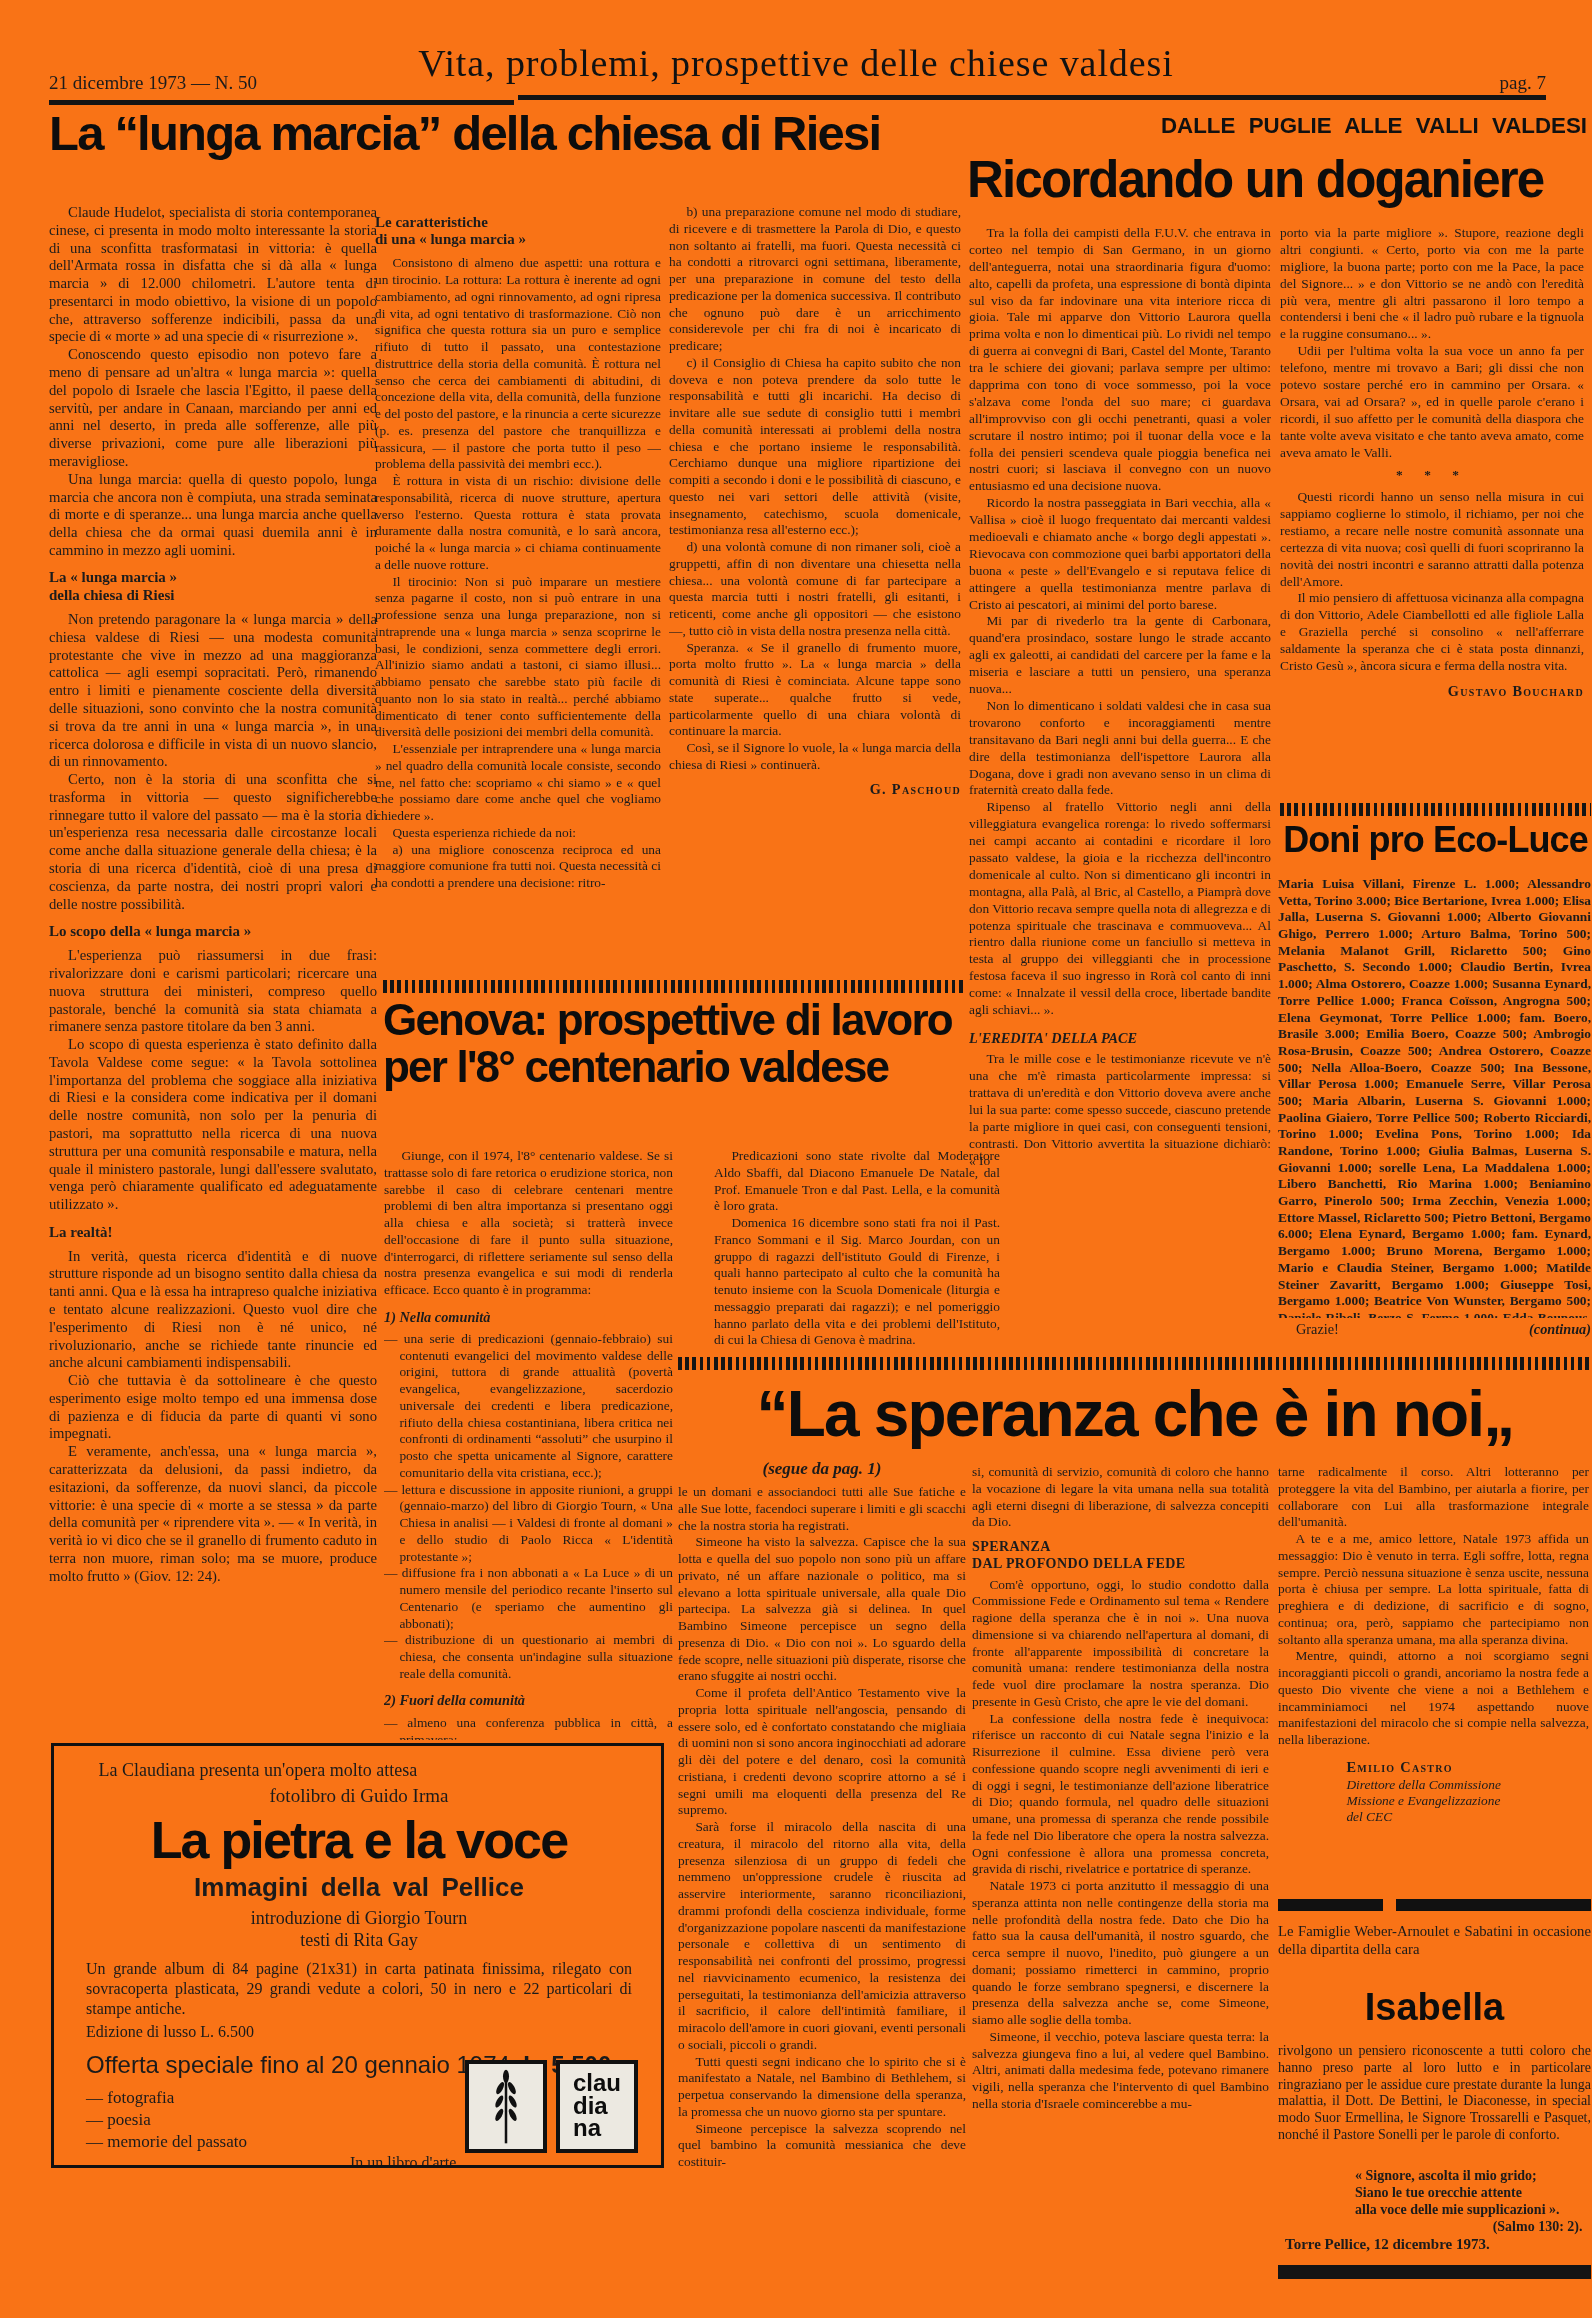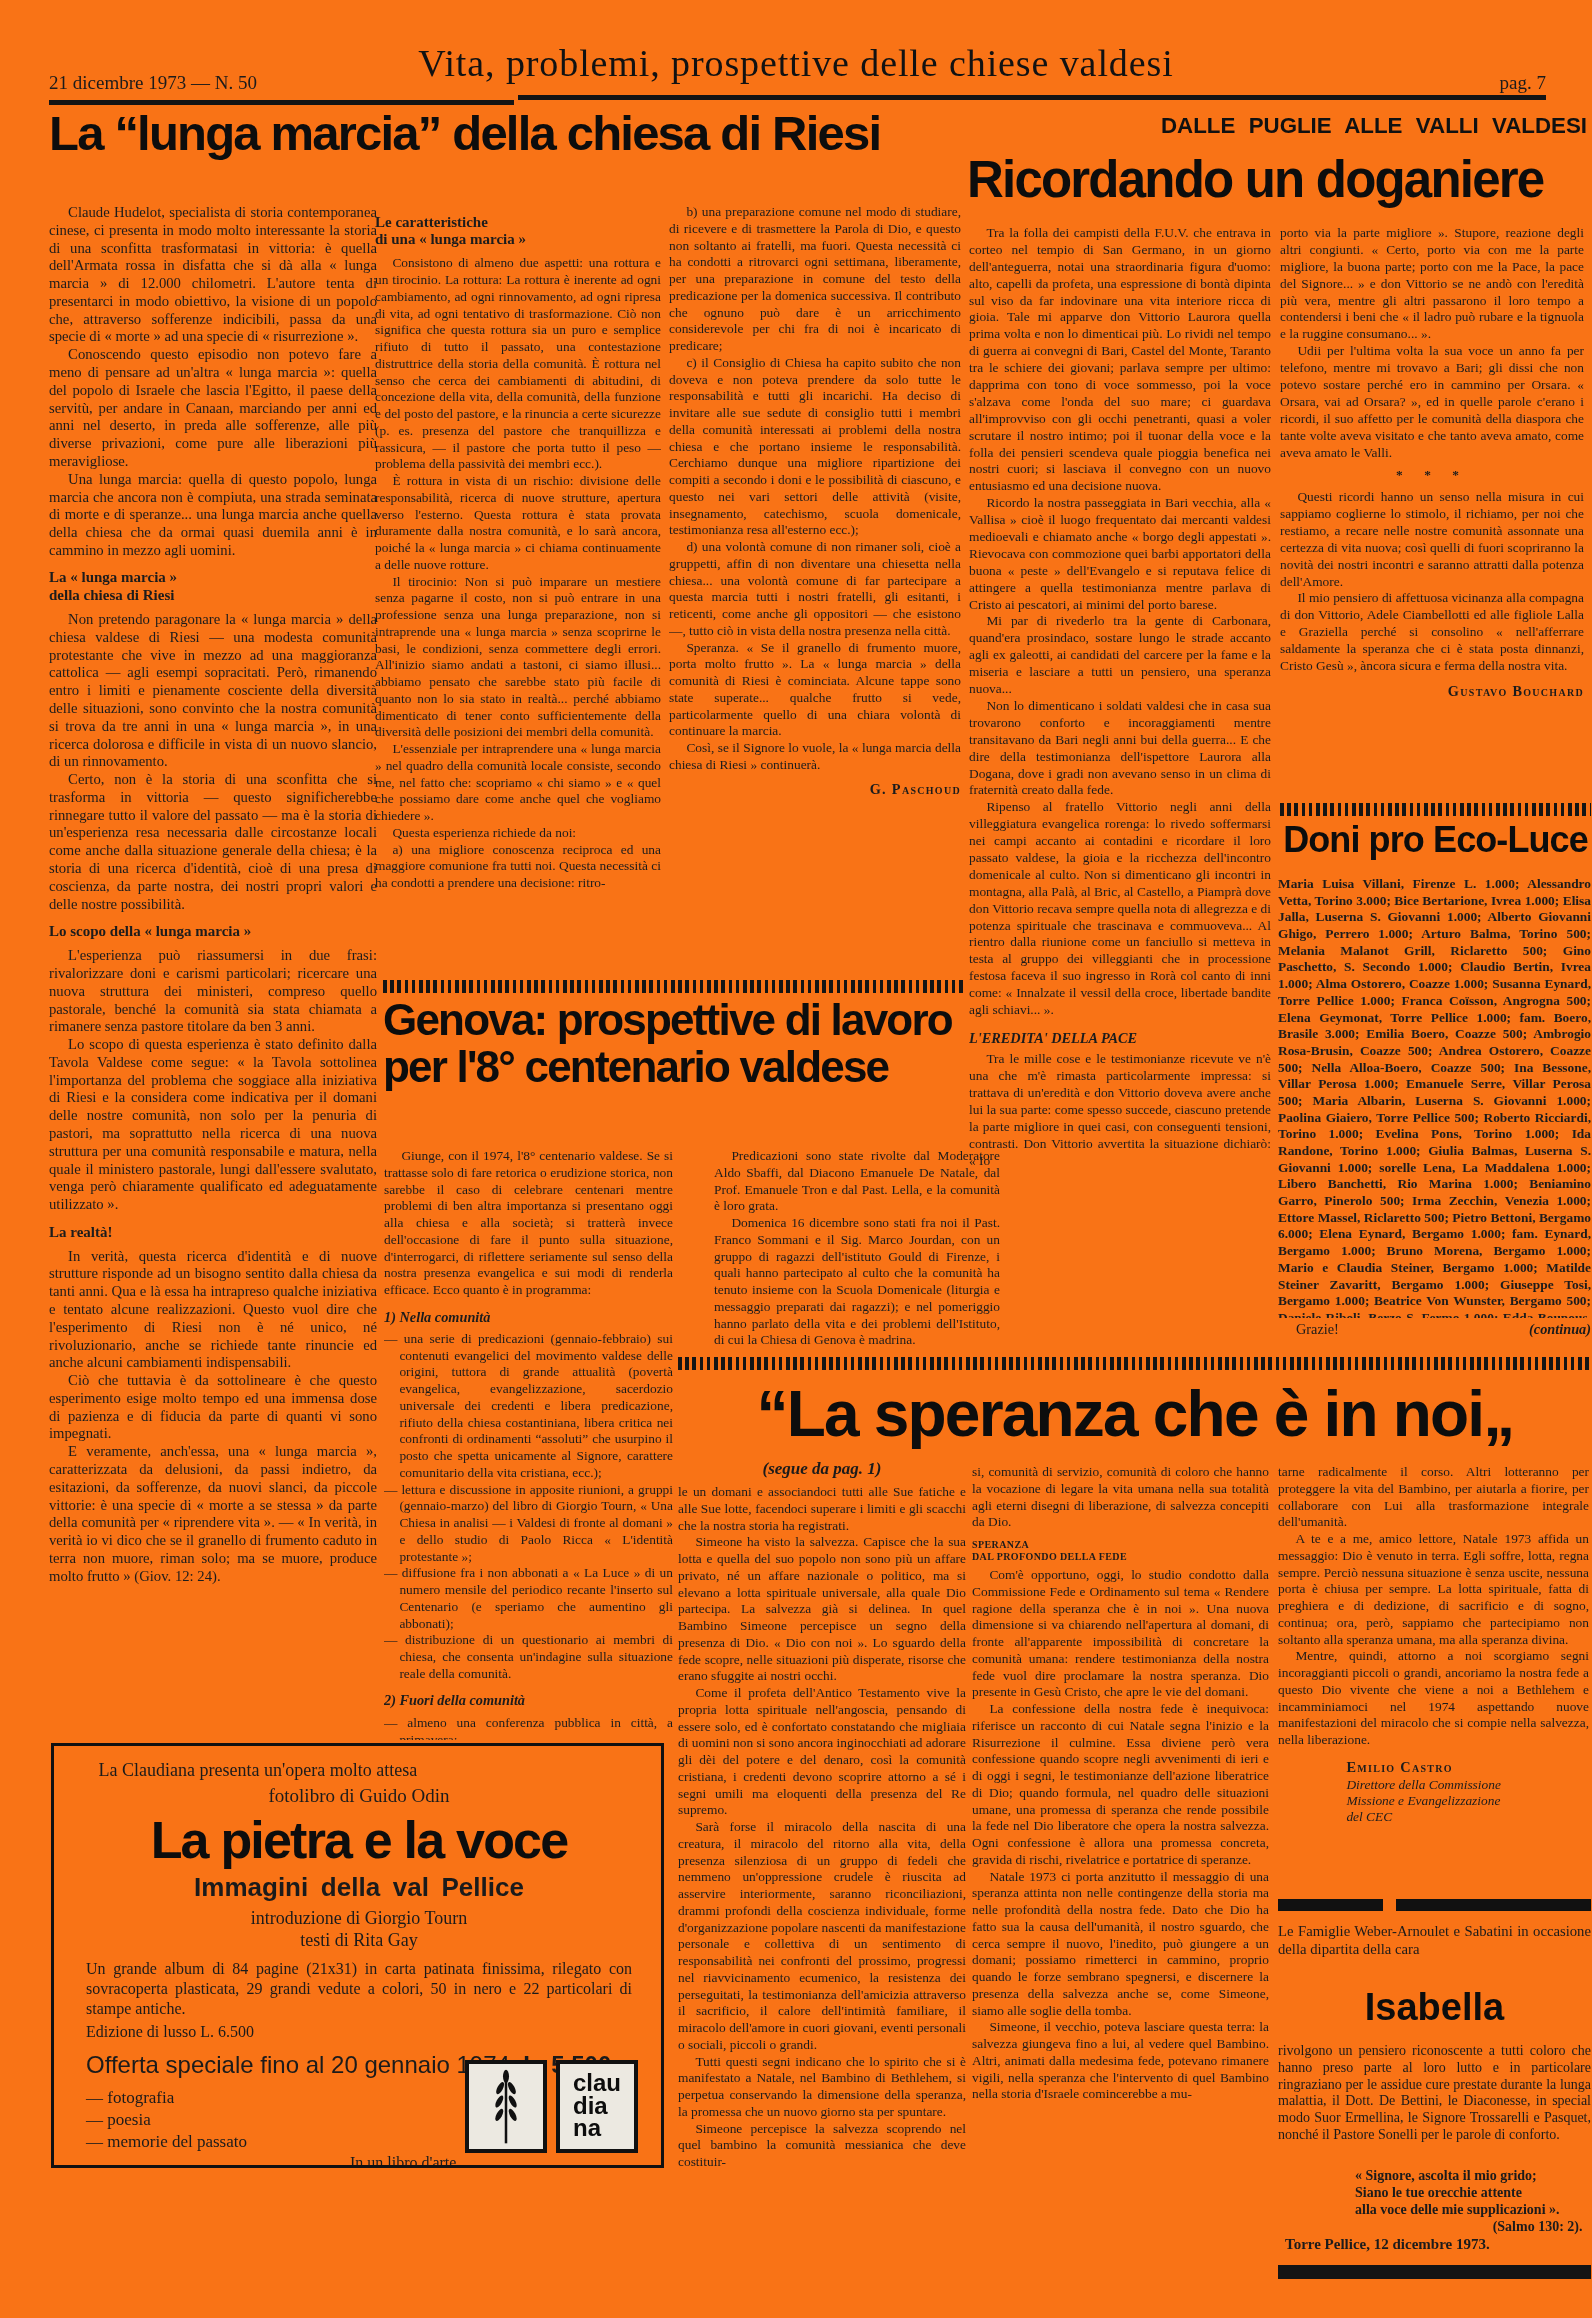--- a/index.html
+++ b/index.html
@@ -15,21 +15,21 @@
   .bighead{font-family:"Liberation Sans","DejaVu Sans",sans-serif;font-weight:bold;color:#0d0d0d;
            letter-spacing:-1.8px;white-space:pre-line;}
   .kicker{font-family:"Liberation Sans","DejaVu Sans",sans-serif;font-weight:bold;font-size:22.3px;
           word-spacing:7.2px;color:#111;}
   
   .col{position:absolute;overflow:hidden;font-size:13.4px;line-height:1.25;text-align:justify;color:#1c1c1c;}
   .col > div{margin:0;}
   .col .p{text-indent:1.3em;}
   .col .cont{text-indent:0;}
   .col .h{font-weight:bold;white-space:pre-line;text-indent:0;text-align:left;font-size:15px;line-height:1.18;margin:9.8px 0 6.3px;}
-  .col .h2{font-weight:bold;white-space:pre-line;text-indent:0;text-align:left;font-size:10px;letter-spacing:0.4px;margin:8px 0 4.5px;line-height:1.18;}
+  .col .h2{font-weight:bold;white-space:pre-line;text-indent:0;text-align:left;font-size:14px;letter-spacing:0.4px;margin:8px 0 4.5px;line-height:1.18;}
   .col .hi{font-style:italic;font-weight:bold;text-indent:0;text-align:left;font-size:14.3px;margin:9.8px 0 4.5px;}
   .col .item{text-indent:-1.15em;padding-left:1.15em;}
   .col .sig{text-align:right;font-variant:small-caps;letter-spacing:1.3px;font-weight:bold;text-indent:0;margin-top:7.2px;font-size:14.3px;}
   .col .stars{text-align:center;letter-spacing:9px;text-indent:0;margin:5.4px 0;font-weight:bold;}
   .col .sigc{margin:10.7px 0 0 22%;font-variant:small-caps;letter-spacing:1.3px;font-weight:bold;text-indent:0;text-align:left;font-size:14.3px;}
   .col .role{margin-left:22%;font-style:italic;text-indent:0;text-align:left;line-height:1.18;}
   
   .stripes{height:13.4px;background-image:repeating-linear-gradient(90deg,#151515 0 3.6px,rgba(0,0,0,0) 3.6px 7.2px);}
   
   .doni-title{font-family:"Liberation Sans","DejaVu Sans",sans-serif;font-weight:bold;font-size:36px;text-align:center;letter-spacing:-0.9px;color:#0d0d0d;}
@@ -195,21 +195,21 @@
     <div>« Signore, ascolta il mio grido;</div>
     <div>Siano le tue orecchie attente</div>
     <div>alla voce delle mie supplicazioni ».</div>
     <div class="obit-ref">(Salmo 130: 2).</div>
   </div>
   <div class="abs" style="top:2236px;left:1285px;width:306px;font-size:15px;font-weight:bold;">Torre Pellice, 12 dicembre 1973.</div>
   <div class="abs rule" style="top:2265px;left:1278px;width:313px;height:14.3px;"></div>
 
   <div class="abs adbox" style="top:1743px;left:51px;width:613px;height:425px;">
     <div class="ad-line1">La Claudiana presenta un'opera molto attesa</div>
-    <div class="ad-line2">fotolibro di Guido Odin</div>
+    <div class="ad-line2">fotolibro di Guido Irma</div>
     <div class="ad-title">La pietra e la voce</div>
     <div class="ad-sub">Immagini della val Pellice</div>
     <div class="ad-credit">introduzione di Giorgio Tourn</div>
     <div class="ad-credit">testi di Rita Gay</div>
     <div class="ad-desc">Un grande album di 84 pagine (21x31) in carta patinata finissima, rilegato con sovracoperta plasticata, 29 grandi vedute a colori, 50 in nero e 22 particolari di stampe antiche.</div>
     <div class="ad-edition">Edizione di lusso L. 6.500</div>
     <div class="ad-offer">
       <span>Offerta speciale fino al 20 gennaio 1974:</span>
       <span class="price">L. 5.500</span>
     </div>

